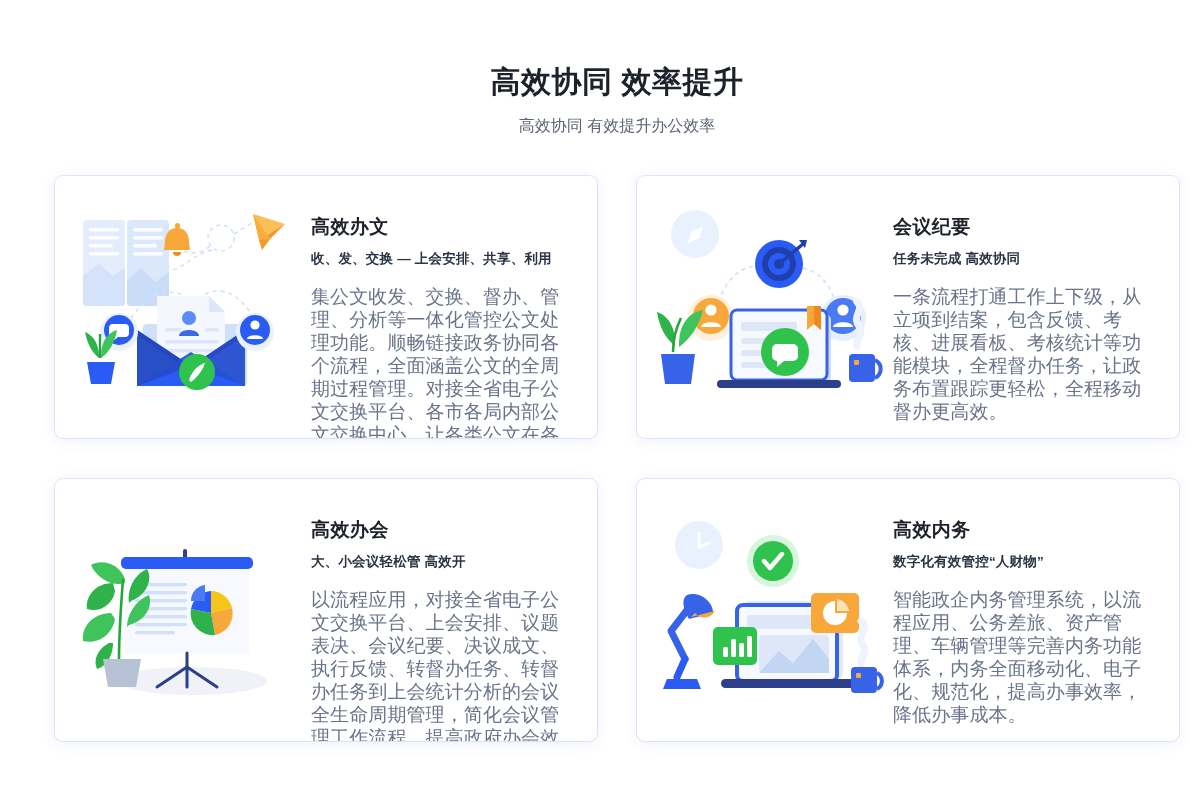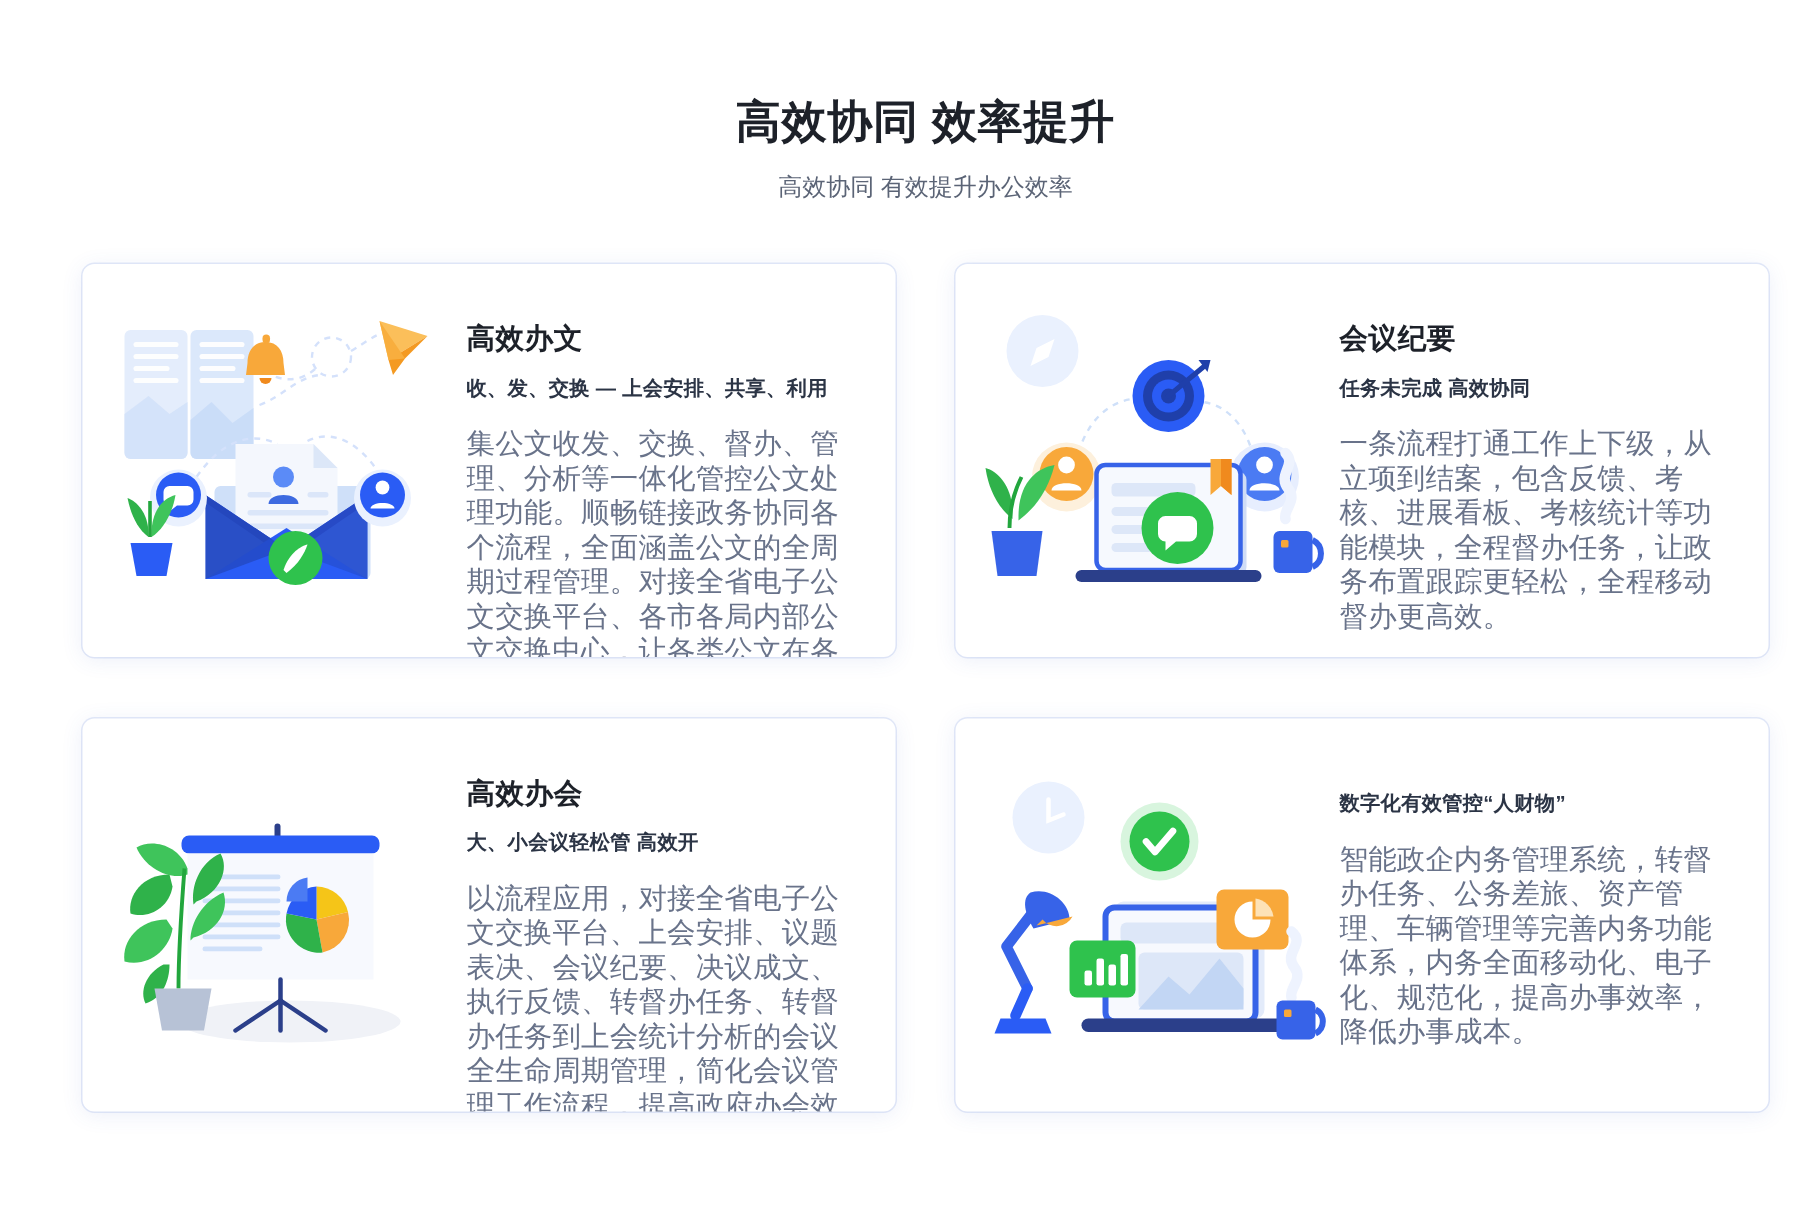--- a/index.html
+++ b/index.html
@@ -351,19 +351,20 @@
 
           <g>
             <path d="M210 112 C220 120 204 126 212 136 C218 144 208 150 210 156" fill="none" stroke="#eef3fe" stroke-width="7" stroke-linecap="round"></path>
             <rect x="200" y="158" width="26" height="26" rx="4" fill="#3763e8"></rect>
             <path d="M226 164 a9 9 0 0 1 0 16" fill="none" stroke="#3763e8" stroke-width="4"></path>
             <rect x="205" y="164" width="5" height="5" rx="1" fill="#f8a83a"></rect>
           </g>
         </svg>
       </div>
       <div class="card-body">
+        <div class="card-title">高效内务</div>
         <div class="card-sub">数字化有效管控“人财物”</div>
-        <div class="card-desc">智能政企内务管理系统，转督办任务、公务差旅、资产管理、车辆管理等完善内务功能体系，内务全面移动化、电子化、规范化，提高办事效率，降低办事成本。</div>
+        <div class="card-desc">智能政企内务管理系统，以流程应用、公务差旅、资产管理、车辆管理等完善内务功能体系，内务全面移动化、电子化、规范化，提高办事效率，降低办事成本。</div>
       </div>
     </div>
 
   </div>
 </div>
 
 </body></html>

